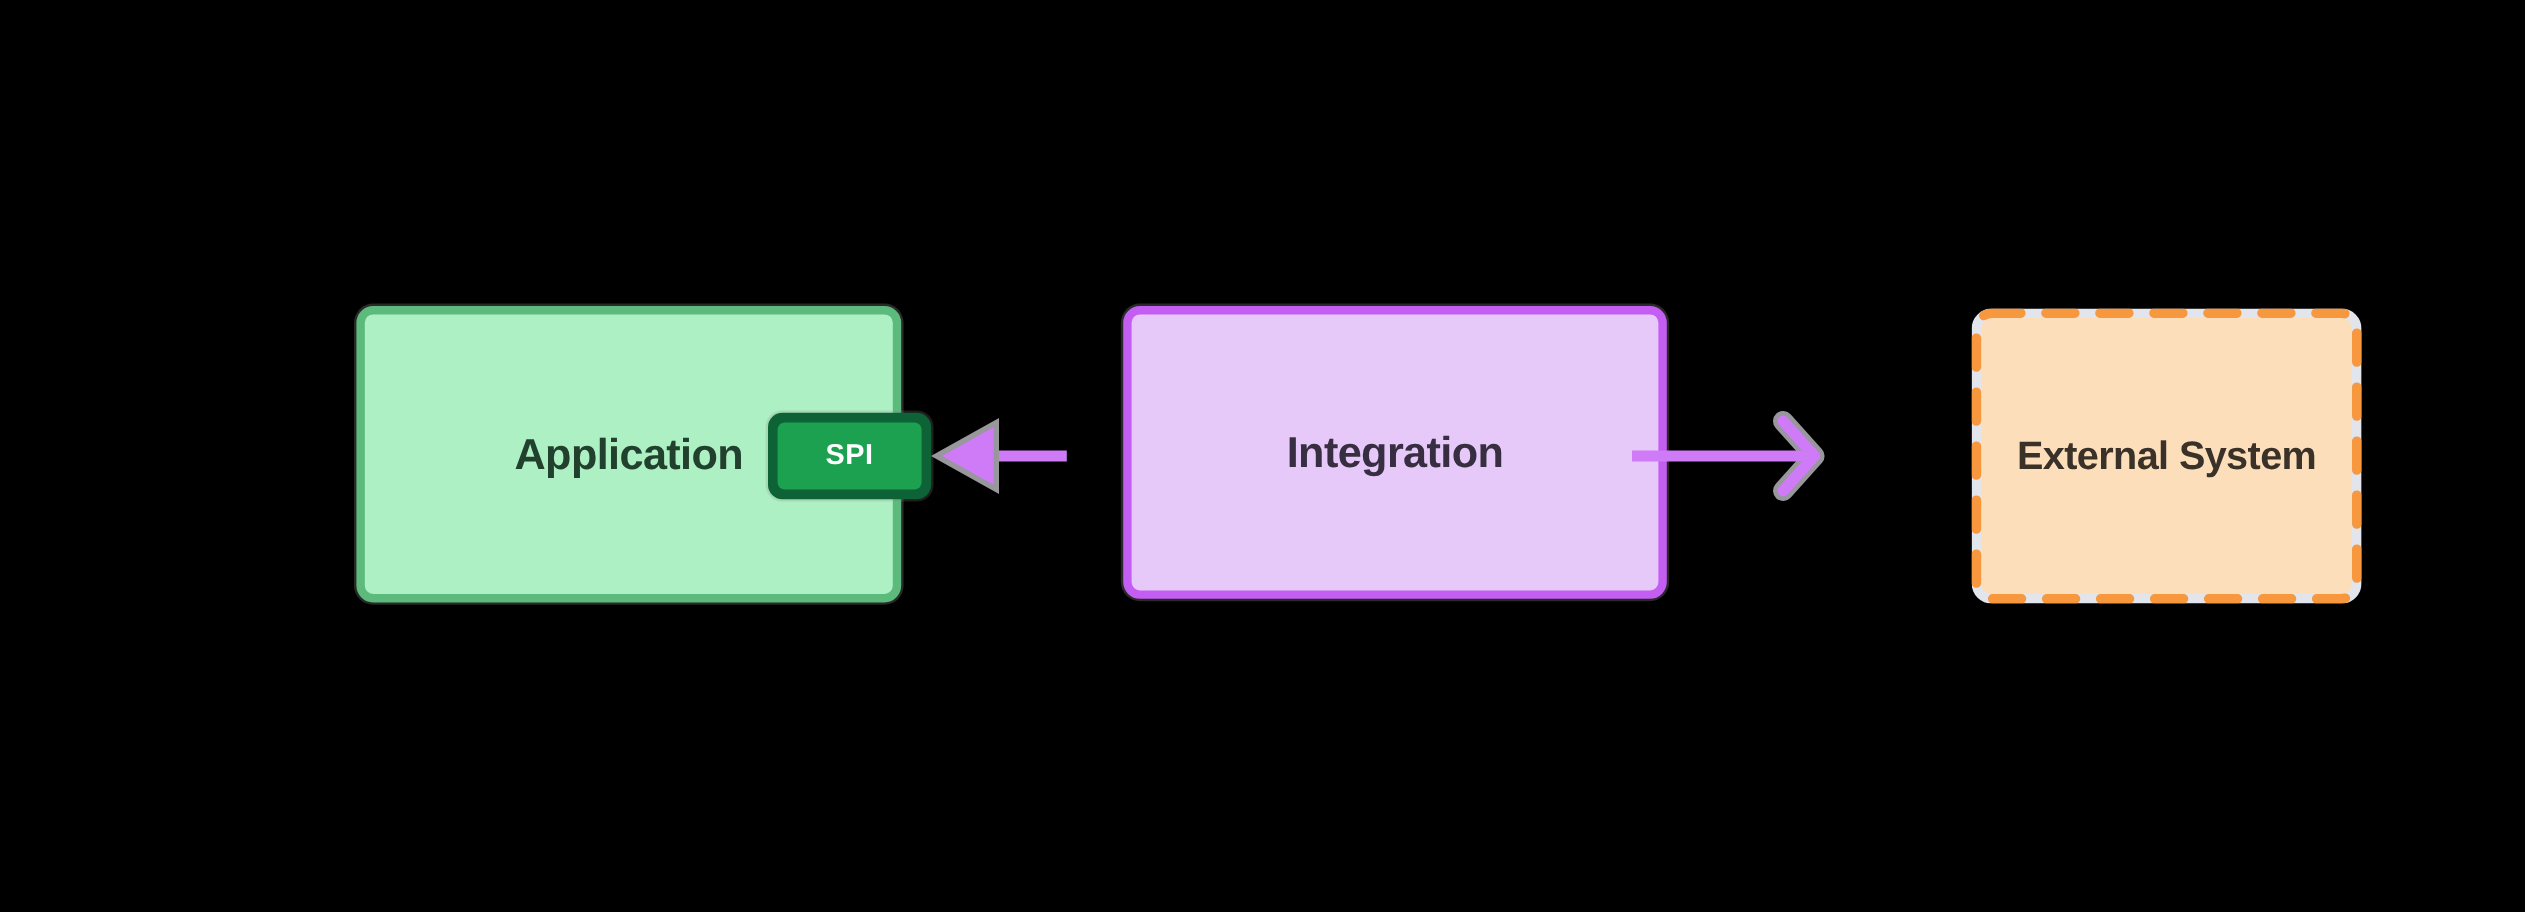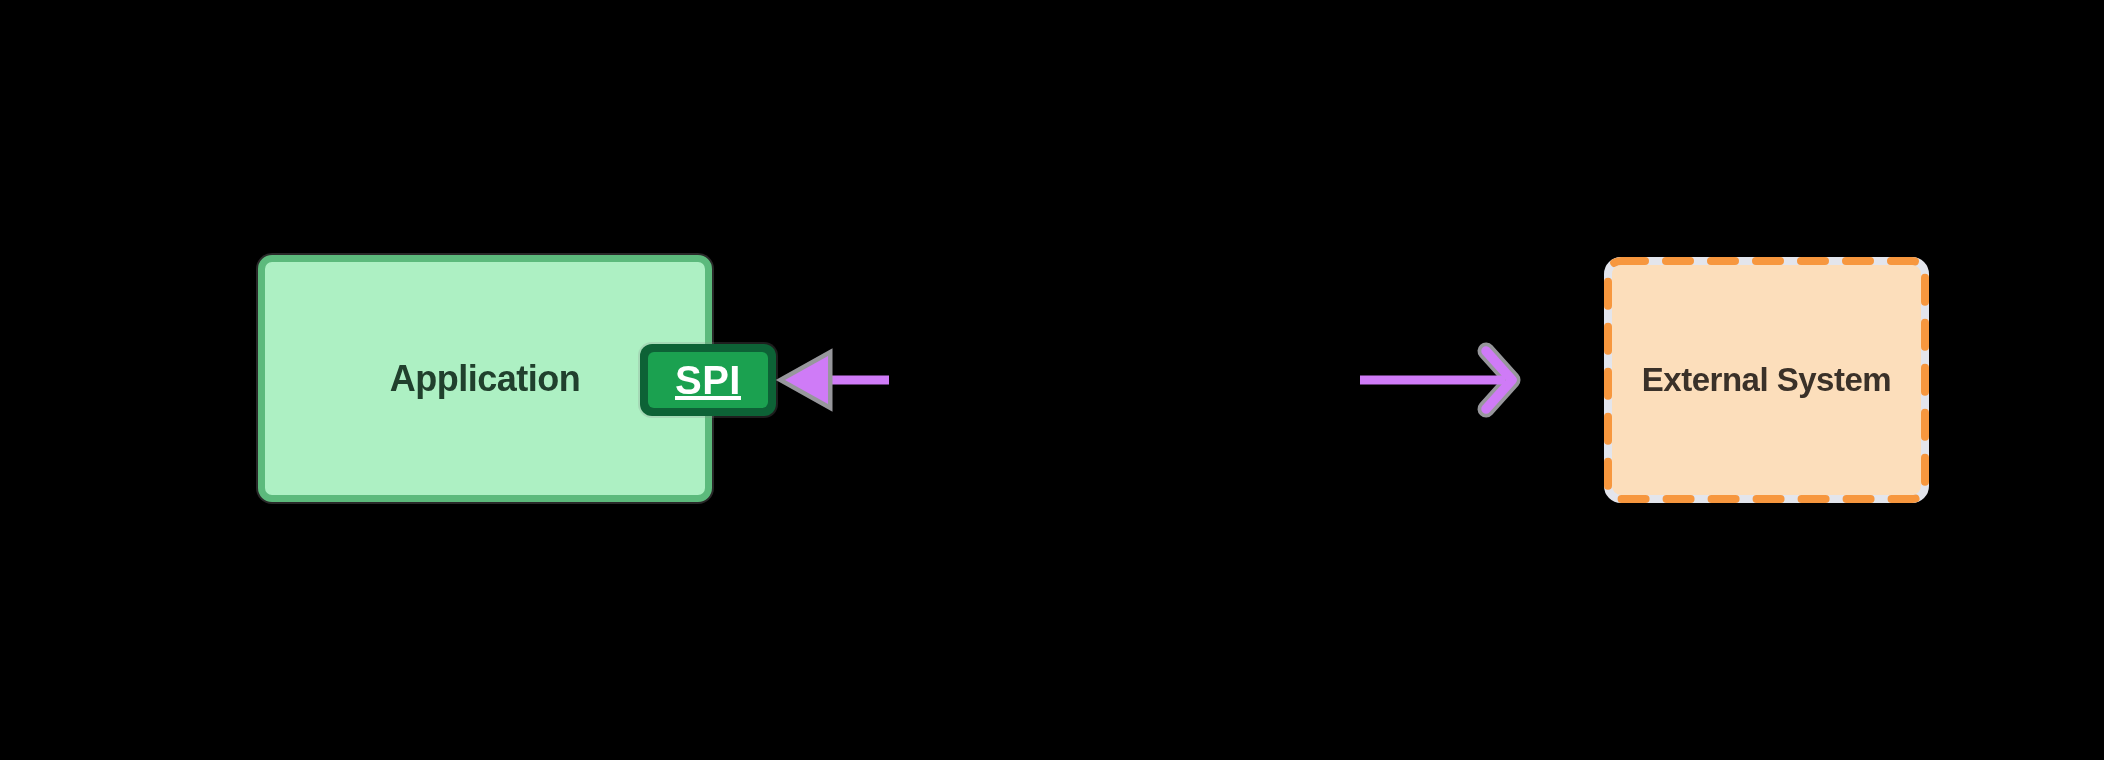--- a/index.html
+++ b/index.html
@@ -15,20 +15,21 @@
     overflow: hidden;
     font-family: "Liberation Sans", sans-serif;
   }
   .node {
     position: absolute;
     display: flex;
     align-items: center;
     justify-content: center;
     box-sizing: border-box;
     border-radius: 14px;
+    margin-left: 39px;
   }
   .node-label {
     font-weight: 700;
     font-size: 36px;
     letter-spacing: -0.5px;
     white-space: nowrap;
   }
   
   .node-application {
     left: 258px;
@@ -56,24 +57,23 @@
     z-index: 2;
   }
   .spi-inner {
     flex: 1;
     background: #1ba150;
     border-radius: 6px;
     display: flex;
     align-items: center;
     justify-content: center;
     color: #ffffff;
-    font-size: 40px;
+    font-size: 24px;
     font-weight: 600;
     letter-spacing: 0.5px;
-    text-decoration: underline;
   }
   
   .node-integration {
     left: 897px;
     top: 255px;
     width: 453px;
     height: 244px;
     background: #e6c9f8;
     border: 7px solid #c45ef2;
     box-shadow: 0 0 0 2px rgba(135,135,135,0.30);
@@ -115,20 +115,23 @@
 <div class="canvas">
 
   <div class="node node-application">
     <span class="node-label">Application</span>
   </div>
 
   <div class="spi-badge">
     <span class="spi-inner">SPI</span>
   </div>
 
+  <div class="node node-integration">
+    <span class="node-label">Integration</span>
+  </div>
 
   <div class="node node-external">
     <svg class="ext-border-svg" viewBox="0 0 325 246" aria-hidden="true">
       <rect x="4" y="4" width="317" height="238" rx="13" fill="#fcdebb" stroke="#e3e5ec" stroke-width="8"></rect>
       <rect x="4" y="4" width="317" height="238" rx="13" fill="none" stroke="#f7973e" stroke-width="8" stroke-dasharray="24 21" stroke-linecap="round"></rect>
     </svg>
     <span class="node-label">External System</span>
   </div>
 
   <svg class="edges-svg" viewBox="0 0 2104 760" aria-hidden="true">

